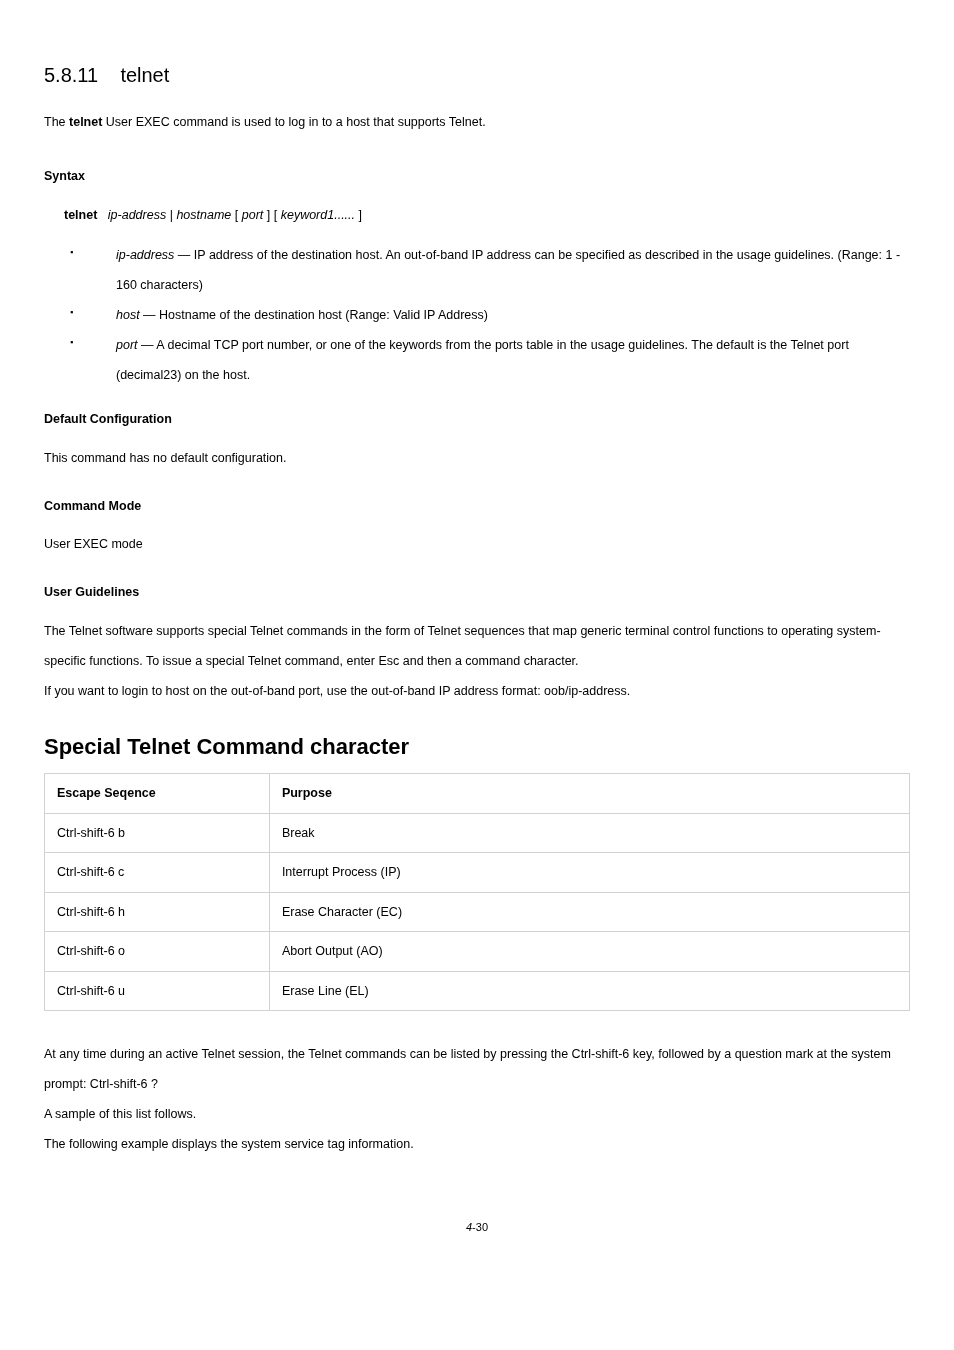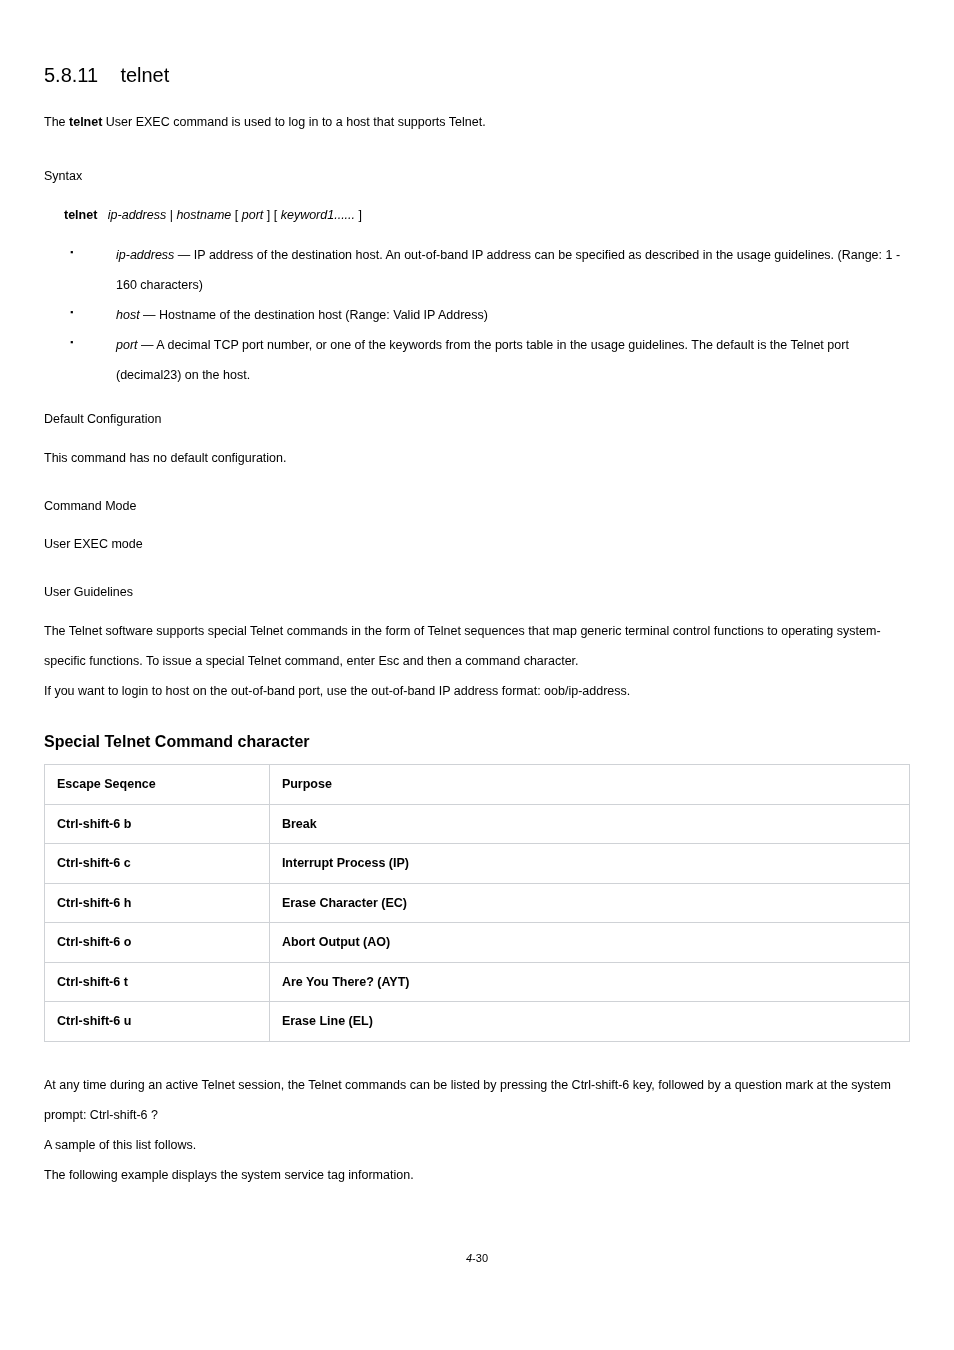--- a/index.html
+++ b/index.html
@@ -13,21 +13,21 @@
     font-size: 12.5px;
     line-height: 1.5;
   }
   .section-title {
     font-size: 20px;
     font-weight: normal;
     margin-bottom: 20px;
   }
   .intro { margin-bottom: 32px; line-height: 2; }
   .subheading {
-    font-weight: normal;
+    font-weight: bold;
     margin-top: 8px;
     margin-bottom: 14px;
   }
   .syntax-line {
     margin-bottom: 10px;
     margin-left: 20px;
     line-height: 2.4;
   }
   .syn-bold { font-weight: bold; }
   .syn-italic { font-style: italic; }
@@ -46,35 +46,35 @@
     content: "▪";
     position: absolute;
     left: 6px;
     top: 2px;
     font-size: 9px;
   }
   ul.param-list .pname { font-style: italic; }
   .body-text { line-height: 2.4; margin-bottom: 24px; }
   .body-text-tight { line-height: 2.4; }
   .table-title {
-    font-size: 16px;
+    font-size: 22px;
     font-weight: bold;
     margin-bottom: 10px;
   }
   table.special {
     width: 100%;
     border-collapse: collapse;
     margin-bottom: 28px;
     padding-left: 28px;
   }
   table.special th, table.special td {
     border: 1px solid #cfd2d6;
     padding: 8px 12px;
     text-align: left;
-    font-weight: bold;
+    font-weight: normal;
     font-size: 12.5px;
     line-height: 1.8;
   }
   table.special th {
     font-weight: bold;
   }
   table.special col.c1 { width: 26%; }
   .page-number {
     text-align: center;
     margin-top: 60px;
@@ -154,24 +154,20 @@
     </tr>
     <tr>
       <td>Ctrl-shift-6 h</td>
       <td>Erase Character (EC)</td>
     </tr>
     <tr>
       <td>Ctrl-shift-6 o</td>
       <td>Abort Output (AO)</td>
     </tr>
     <tr>
-      <td>Ctrl-shift-6 t</td>
-      <td>Are You There? (AYT)</td>
-    </tr>
-    <tr>
       <td>Ctrl-shift-6 u</td>
       <td>Erase Line (EL)</td>
     </tr>
   </tbody>
 </table>
 
 <p class="body-text-tight">At any time during an active Telnet session, the Telnet commands can be listed by pressing the Ctrl-shift-6 key, followed by a question mark at the system prompt: Ctrl-shift-6 ?</p>
 <p class="body-text-tight">A sample of this list follows.</p>
 <p class="body-text-tight">The following example displays the system service tag information.</p>
 

